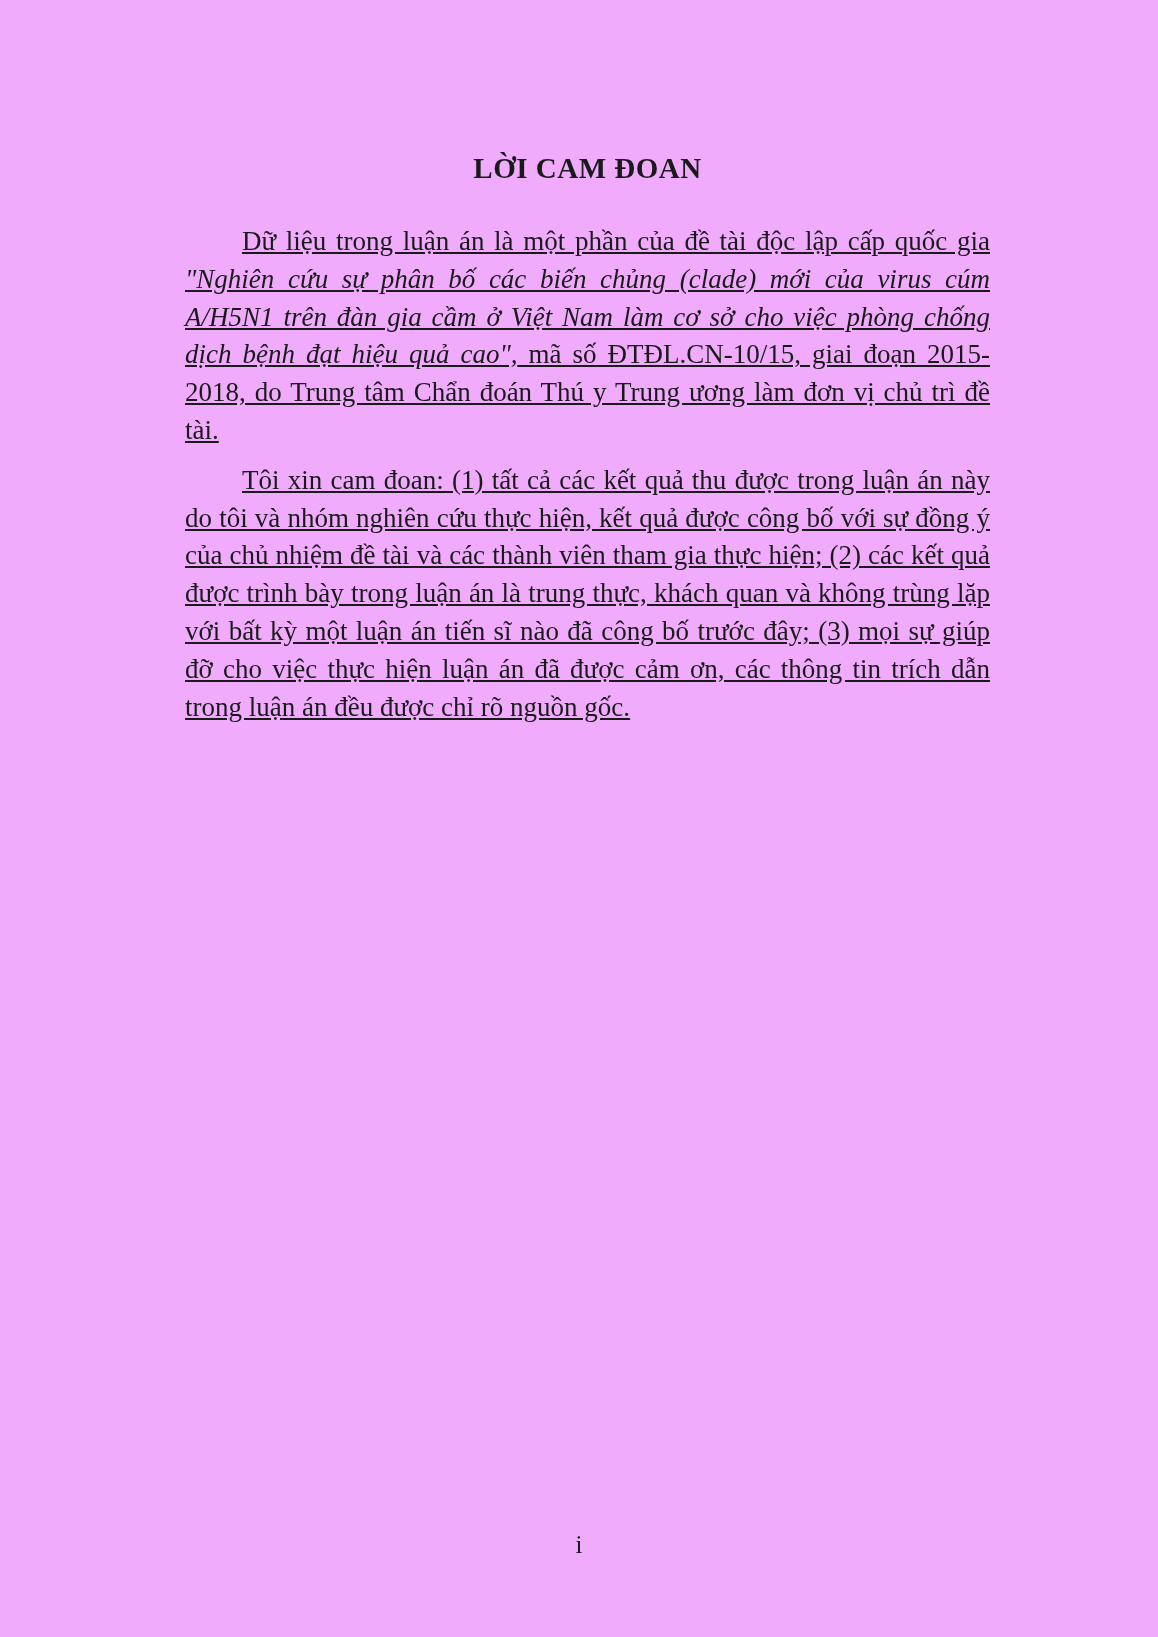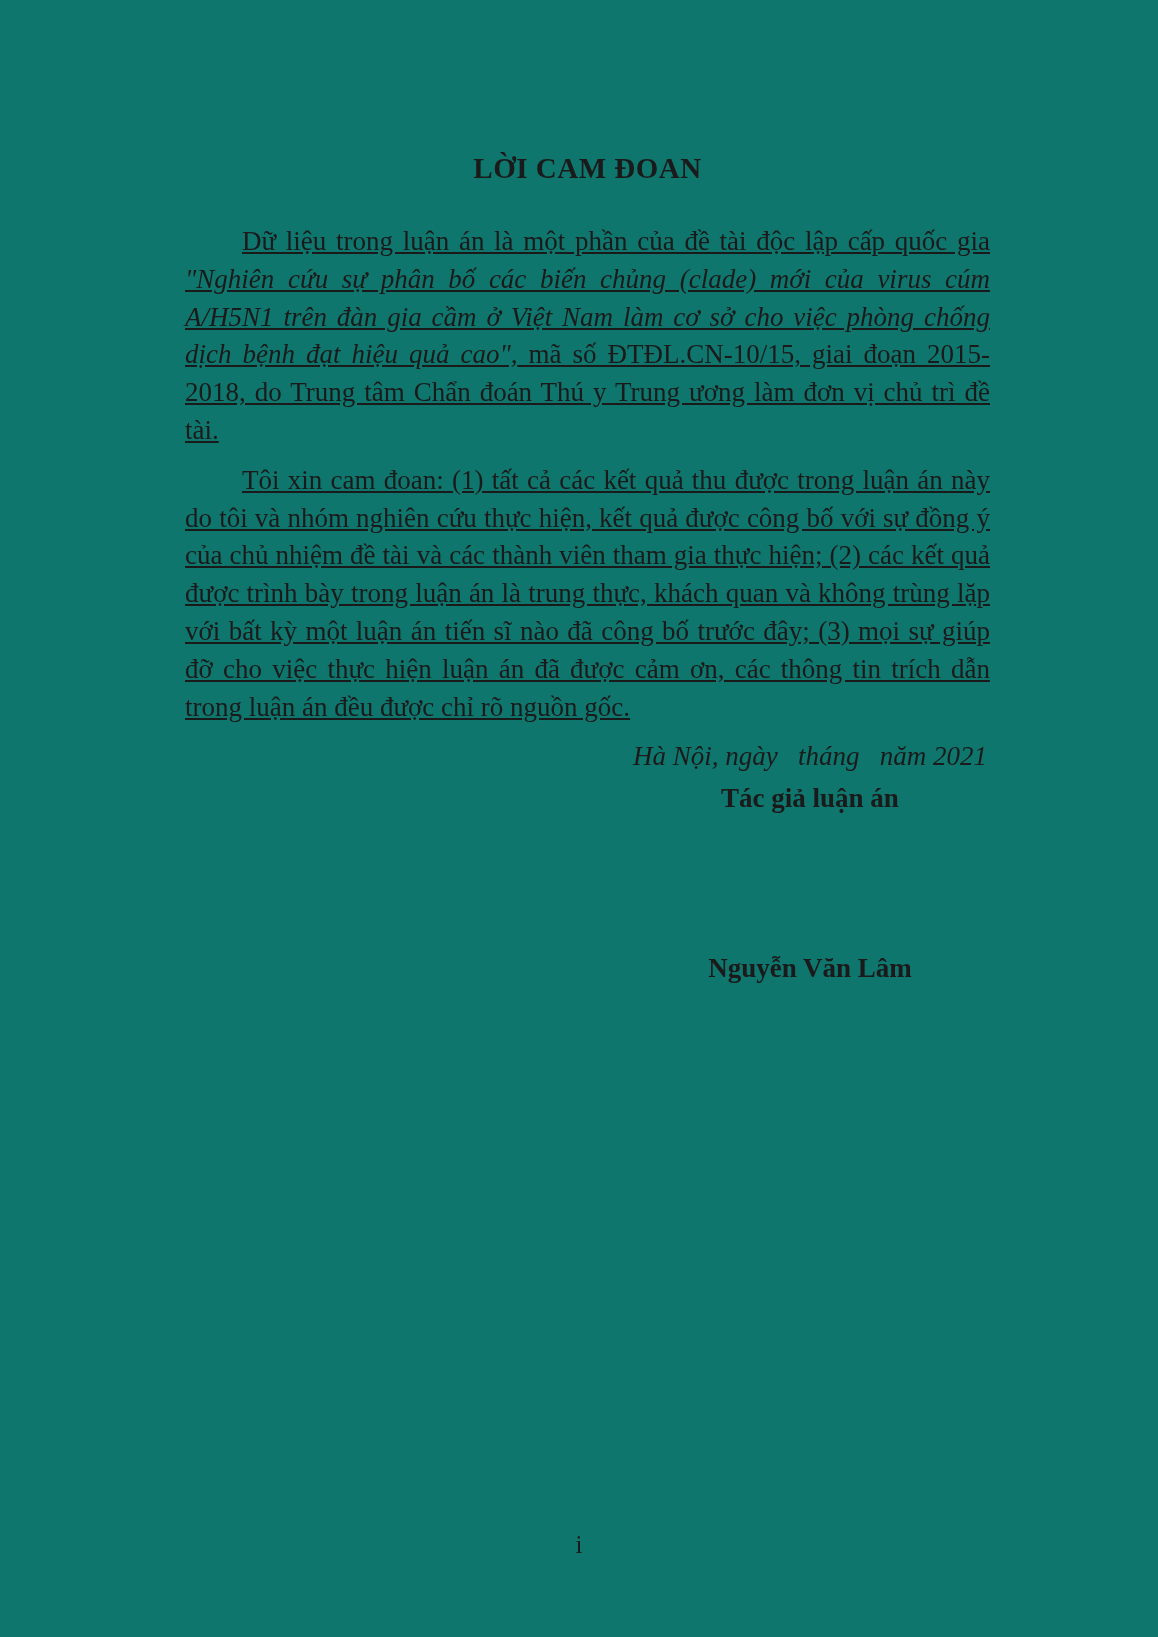--- a/index.html
+++ b/index.html
@@ -4,21 +4,21 @@
 <style>
   html, body {
     margin: 0;
     padding: 0;
     background: #ffffff;
   }
   .page {
     position: relative;
     width: 1158px;
     height: 1637px;
-    background: #0f766e;
+    background: #f0abfc;
     font-family: "Liberation Serif", "DejaVu Serif", serif;
     color: #1a1a1a;
     overflow: hidden;
     box-sizing: border-box;
     padding-top: 152px;
   }
   .content {
     margin-left: 185px;
     margin-right: 168px;
   }
@@ -81,22 +81,17 @@
 
 <div class="page">
   <div class="content">
 
     <h1 class="doc-title">LỜI CAM ĐOAN</h1>
 
     <p class="body-para"><span>Dữ liệu trong luận án là một phần của đề tài độc lập cấp quốc gia </span><span class="italic-seg">"Nghiên cứu sự phân bố các biến chủng (clade) mới của virus cúm A/H5N1 trên đàn gia cầm ở Việt Nam làm cơ sở cho việc phòng chống dịch bệnh đạt hiệu quả cao",</span><span> mã số ĐTĐL.CN-10/15, giai đoạn 2015-2018, do Trung tâm Chẩn đoán Thú y Trung ương làm đơn vị chủ trì đề tài.</span></p>
 
     <p class="body-para">Tôi xin cam đoan: (1) tất cả các kết quả thu được trong luận án này do tôi và nhóm nghiên cứu thực hiện, kết quả được công bố với sự đồng ý của chủ nhiệm đề tài và các thành viên tham gia thực hiện; (2) các kết quả được trình bày trong luận án là trung thực, khách quan và không trùng lặp với bất kỳ một luận án tiến sĩ nào đã công bố trước đây; (3) mọi sự giúp đỡ cho việc thực hiện luận án đã được cảm ơn, các thông tin trích dẫn trong luận án đều được chỉ rõ nguồn gốc.</p>
 
-    <div class="signature-block">
-      <div class="date-line">Hà Nội, ngày   tháng   năm 2021</div>
-      <div class="author-role">Tác giả luận án</div>
-      <div class="author-name">Nguyễn Văn Lâm</div>
-    </div>
 
   </div>
 
   <div class="page-number">i</div>
 </div>
 
 </body></html>

